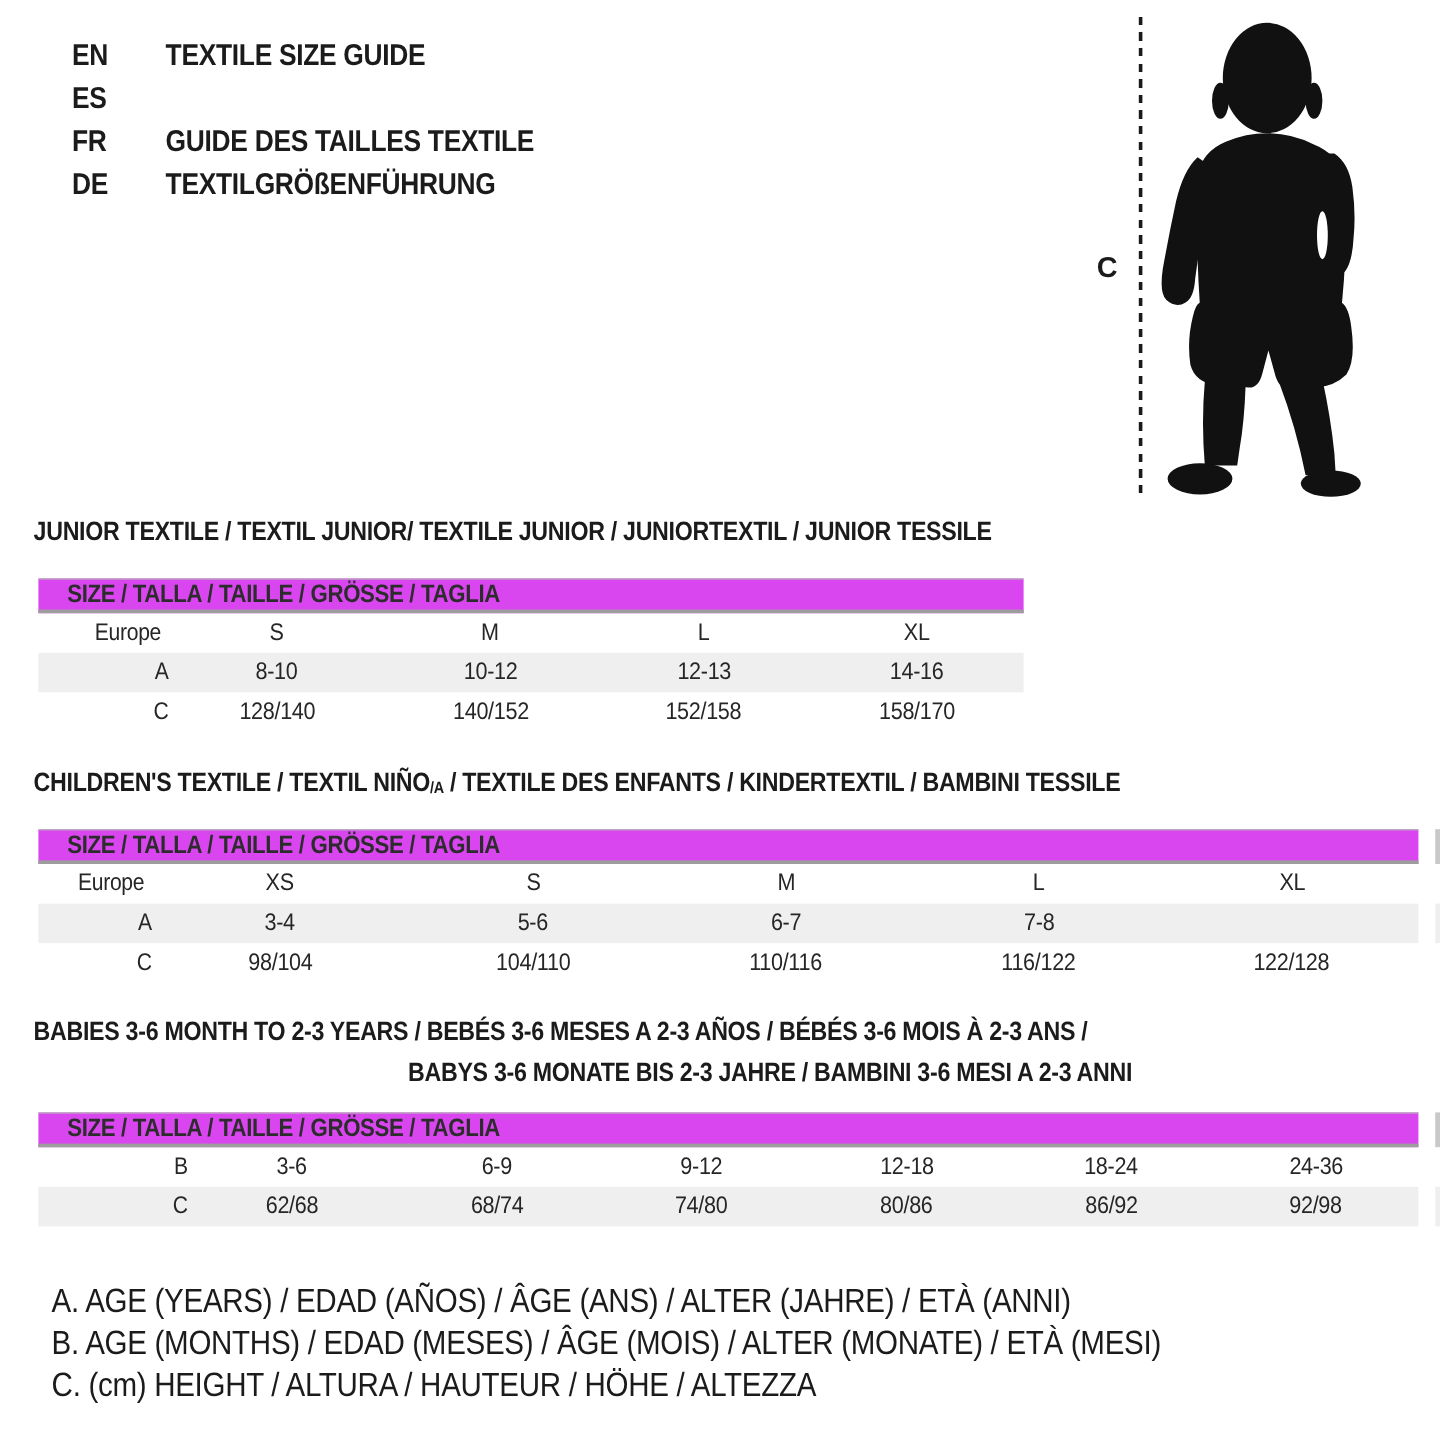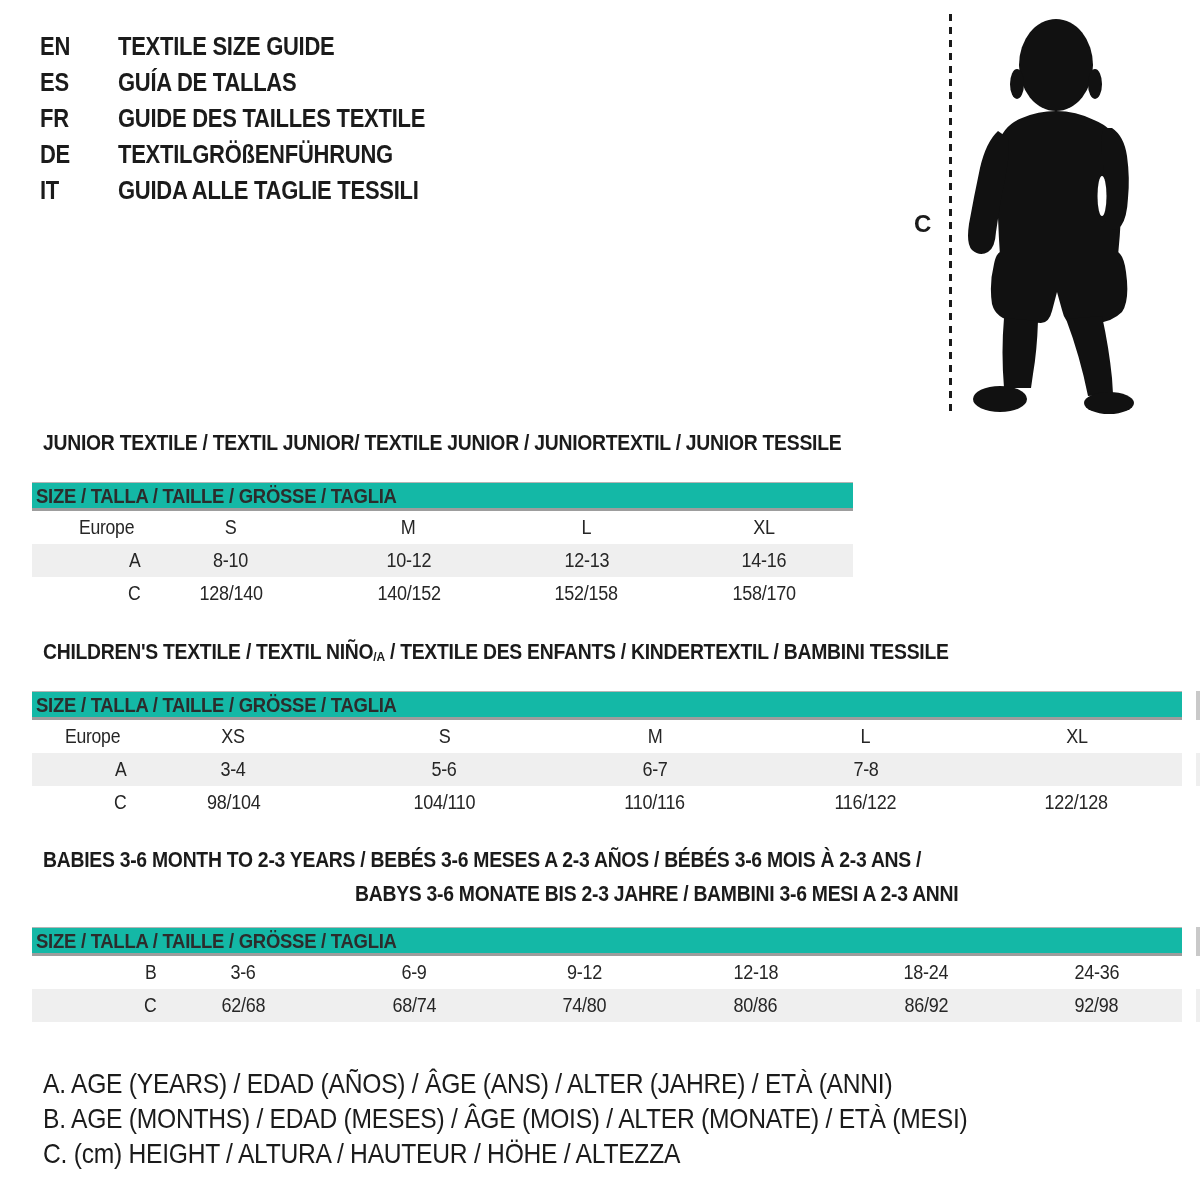--- a/index.html
+++ b/index.html
@@ -5,40 +5,40 @@
   html,body{margin:0;padding:0;background:#ffffff;}
   .canvas{
     position:relative;width:1200px;height:1200px;background:#ffffff;overflow:hidden;
     font-family:"Liberation Sans","DejaVu Sans",sans-serif;color:#1b1b1b;
   }
   .cond{display:inline-block;transform:scaleX(0.88);transform-origin:0 50%;letter-spacing:-0.3px;white-space:nowrap;}
   .cond-c{display:inline-block;transform:scaleX(0.9);letter-spacing:-0.3px;white-space:nowrap;}
 
   
   .lang-block{position:absolute;left:40px;top:28px;}
-  .lang-row{display:flex;height:36px;line-height:36px;font-weight:700;font-size:25px;}
+  .lang-row{display:flex;height:36px;line-height:36px;font-weight:700;font-size:25px;margin-left:20px;}
   .lang-code{width:78px;}
   
   .dash-line{position:absolute;left:949px;top:14px;width:3px;height:402px;
     background:repeating-linear-gradient(to bottom,#1a1a1a 0px,#1a1a1a 7px,rgba(0,0,0,0) 7px,rgba(0,0,0,0) 13px);}
   .c-label{position:absolute;left:914px;top:210px;font-size:24px;font-weight:700;}
   .silhouette{position:absolute;left:962px;top:16px;}
 
   
-  .section-title{position:absolute;left:43px;font-size:22px;font-weight:700;line-height:24px;}
+  .section-title{position:absolute;left:28px;font-size:22px;font-weight:700;line-height:24px;}
   .section-title .subscript{font-size:0.62em;vertical-align:-0.12em;}
   .two-line{line-height:34px;text-align:right;}
 
   
   .table{position:absolute;left:32px;}
   .t-junior{width:821px;}
   .t-children{width:1150px;}
   .t-babies{width:1150px;}
-  .size-bar{height:25px;line-height:25px;background:#14b8a6;border-top:1px solid #b5b5b5;
-    border-bottom:3px solid #9d9d9d;padding-left:4px;font-weight:700;font-size:21px;color:#2c2c2c;}
+  .size-bar{height:25px;line-height:25px;background:#d946ef;border-top:1px solid #b5b5b5;
+    border-bottom:3px solid #9d9d9d;padding-left:24px;font-weight:700;font-size:21px;color:#2c2c2c;}
   .trow{display:grid;height:33px;line-height:33px;font-size:20px;color:#262626;}
   .t-junior .trow{grid-template-columns:110px repeat(4,1fr);}
   .t-children .trow{grid-template-columns:96px repeat(5,1fr);}
   .t-babies .trow{grid-template-columns:126px repeat(6,1fr);}
   .trow.shaded{background:#efefef;}
   .tcell{text-align:center;overflow:hidden;}
   .tcell.label{text-align:right;padding-left:11px;}
 
   
   .edge-sliver{position:absolute;width:4px;}
@@ -54,33 +54,28 @@
 
 <div class="canvas">
 
   <div class="lang-block">
     <div class="lang-row">
       <span class="lang-code"><span class="cond">EN</span></span>
       <span class="lang-title"><span class="cond">TEXTILE SIZE GUIDE</span></span>
     </div>
     <div class="lang-row">
       <span class="lang-code"><span class="cond">ES</span></span>
-      <span class="lang-title"><span class="cond">GUÍA DE TALLAS</span></span>
     </div>
     <div class="lang-row">
       <span class="lang-code"><span class="cond">FR</span></span>
       <span class="lang-title"><span class="cond">GUIDE DES TAILLES TEXTILE</span></span>
     </div>
     <div class="lang-row">
       <span class="lang-code"><span class="cond">DE</span></span>
       <span class="lang-title"><span class="cond">TEXTILGRÖßENFÜHRUNG</span></span>
-    </div>
-    <div class="lang-row">
-      <span class="lang-code"><span class="cond">IT</span></span>
-      <span class="lang-title"><span class="cond">GUIDA ALLE TAGLIE TESSILI</span></span>
     </div>
   </div>
 
   <div class="dash-line"></div>
   <div class="c-label">C</div>
   <svg class="silhouette" width="178" height="402" viewBox="0 0 178 402" xmlns="http://www.w3.org/2000/svg">
     <g fill="#111111">
       <ellipse cx="94" cy="49" rx="37" ry="46"></ellipse>
       <ellipse cx="55" cy="68" rx="7" ry="15"></ellipse>
       <ellipse cx="133" cy="68" rx="7" ry="15"></ellipse>

